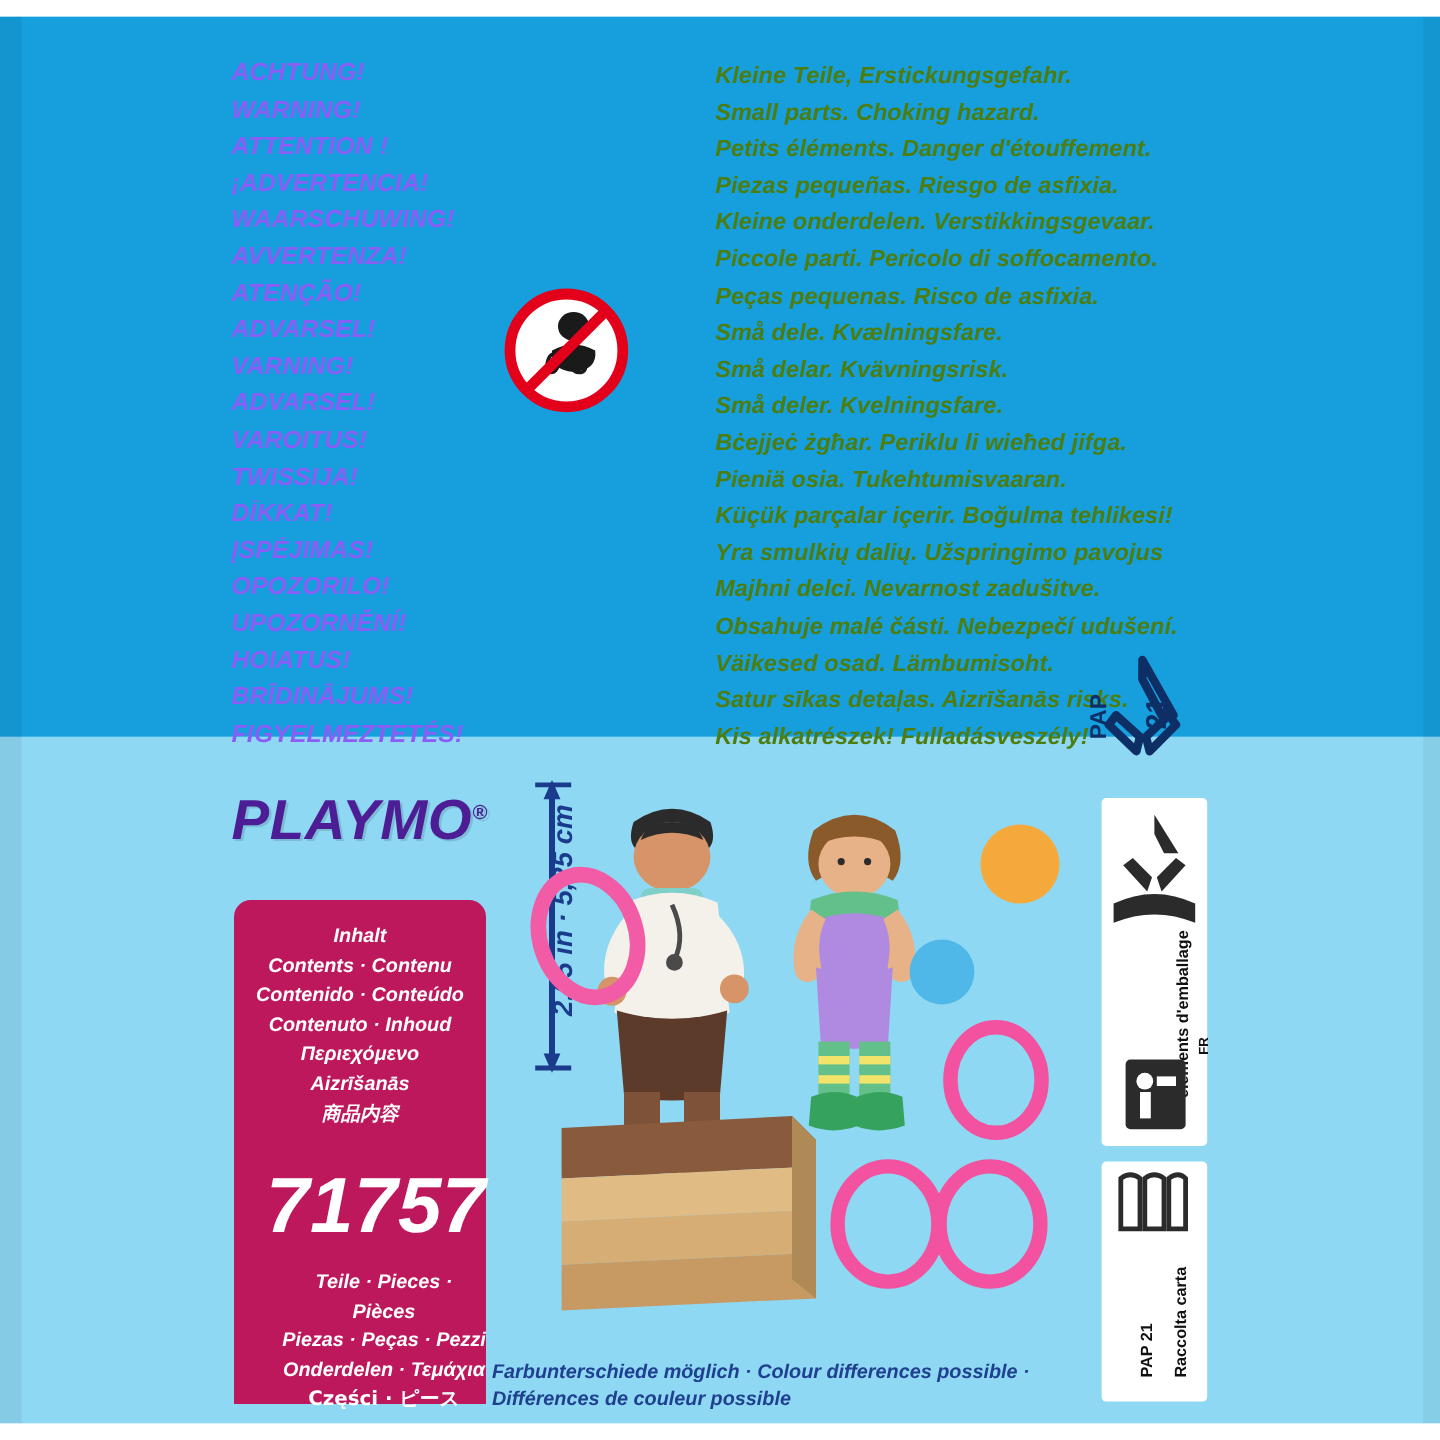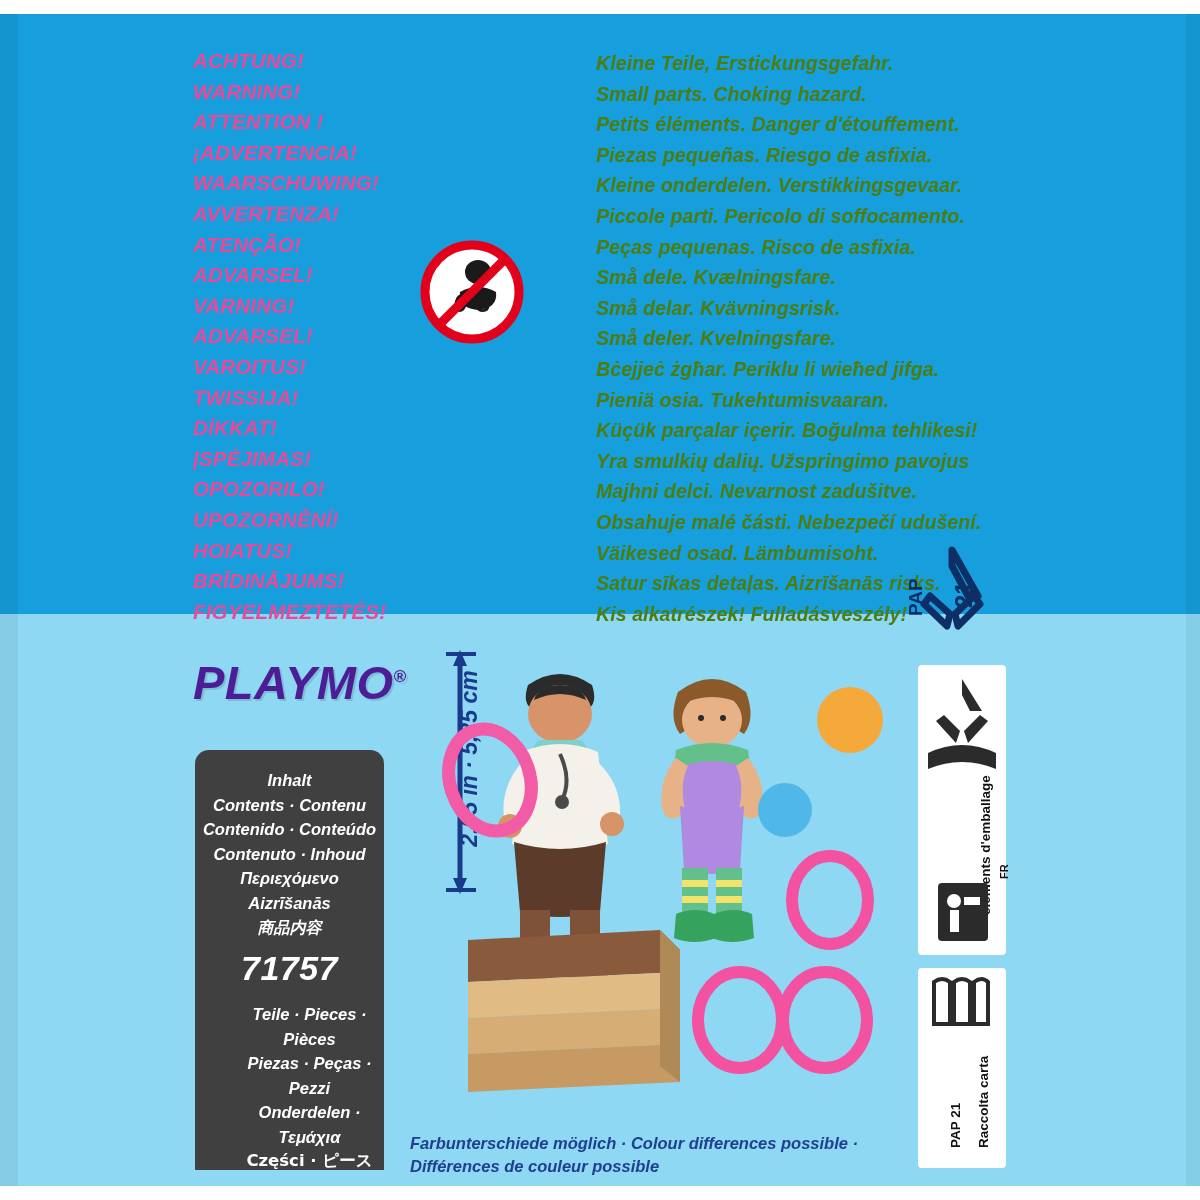--- a/index.html
+++ b/index.html
@@ -46,21 +46,21 @@
     position: absolute; right: 0; top: 0; width: 14px; height: 1172px;
     background: rgba(0,0,0,0.05);
   }
 
   
   .warn-left {
     position: absolute;
     left: 193px;
     top: 46px;
     width: 330px;
-    color: #ec4899;
+    color: #8b5cf6;
     font-weight: bold;
     font-style: italic;
     font-size: 20.5px;
     line-height: 30.6px;
     letter-spacing: 0.2px;
   }
   .warn-right {
     position: absolute;
     left: 596px;
     top: 48px;
@@ -107,46 +107,47 @@
   .playmo .reg {
     font-size: 17px;
     vertical-align: super;
   }
 
   
   .contents-box {
     position: absolute;
     left: 195px;
     top: 750px;
-    width: 189px;
+    width: 210px;
     height: 420px;
-    background: #404040;
+    background: #be185d;
     border-radius: 14px 14px 0 0;
     color: #ffffff;
     text-align: center;
   }
   .contents-box .clist {
     margin-top: 18px;
     font-size: 16.5px;
     font-weight: bold;
     font-style: italic;
     line-height: 24.5px;
   }
   .contents-box .jp {
     font-size: 16px;
     font-weight: bold;
     line-height: 26px;
     font-family: "DejaVu Sans", sans-serif;
   }
   .contents-box .artnum {
-    margin-top: 8px;
-    font-size: 34px;
+    margin-top: 26px;
+    font-size: 65px;
     font-weight: bold;
     font-style: italic;
     letter-spacing: 0.5px;
+    text-align: right;
   }
   .contents-box .plist {
     margin-top: 14px;
     font-size: 16.5px;
     font-weight: bold;
     font-style: italic;
     line-height: 24.5px;
     padding-left: 40px;
   }
   .contents-box .plist .jp2 {

